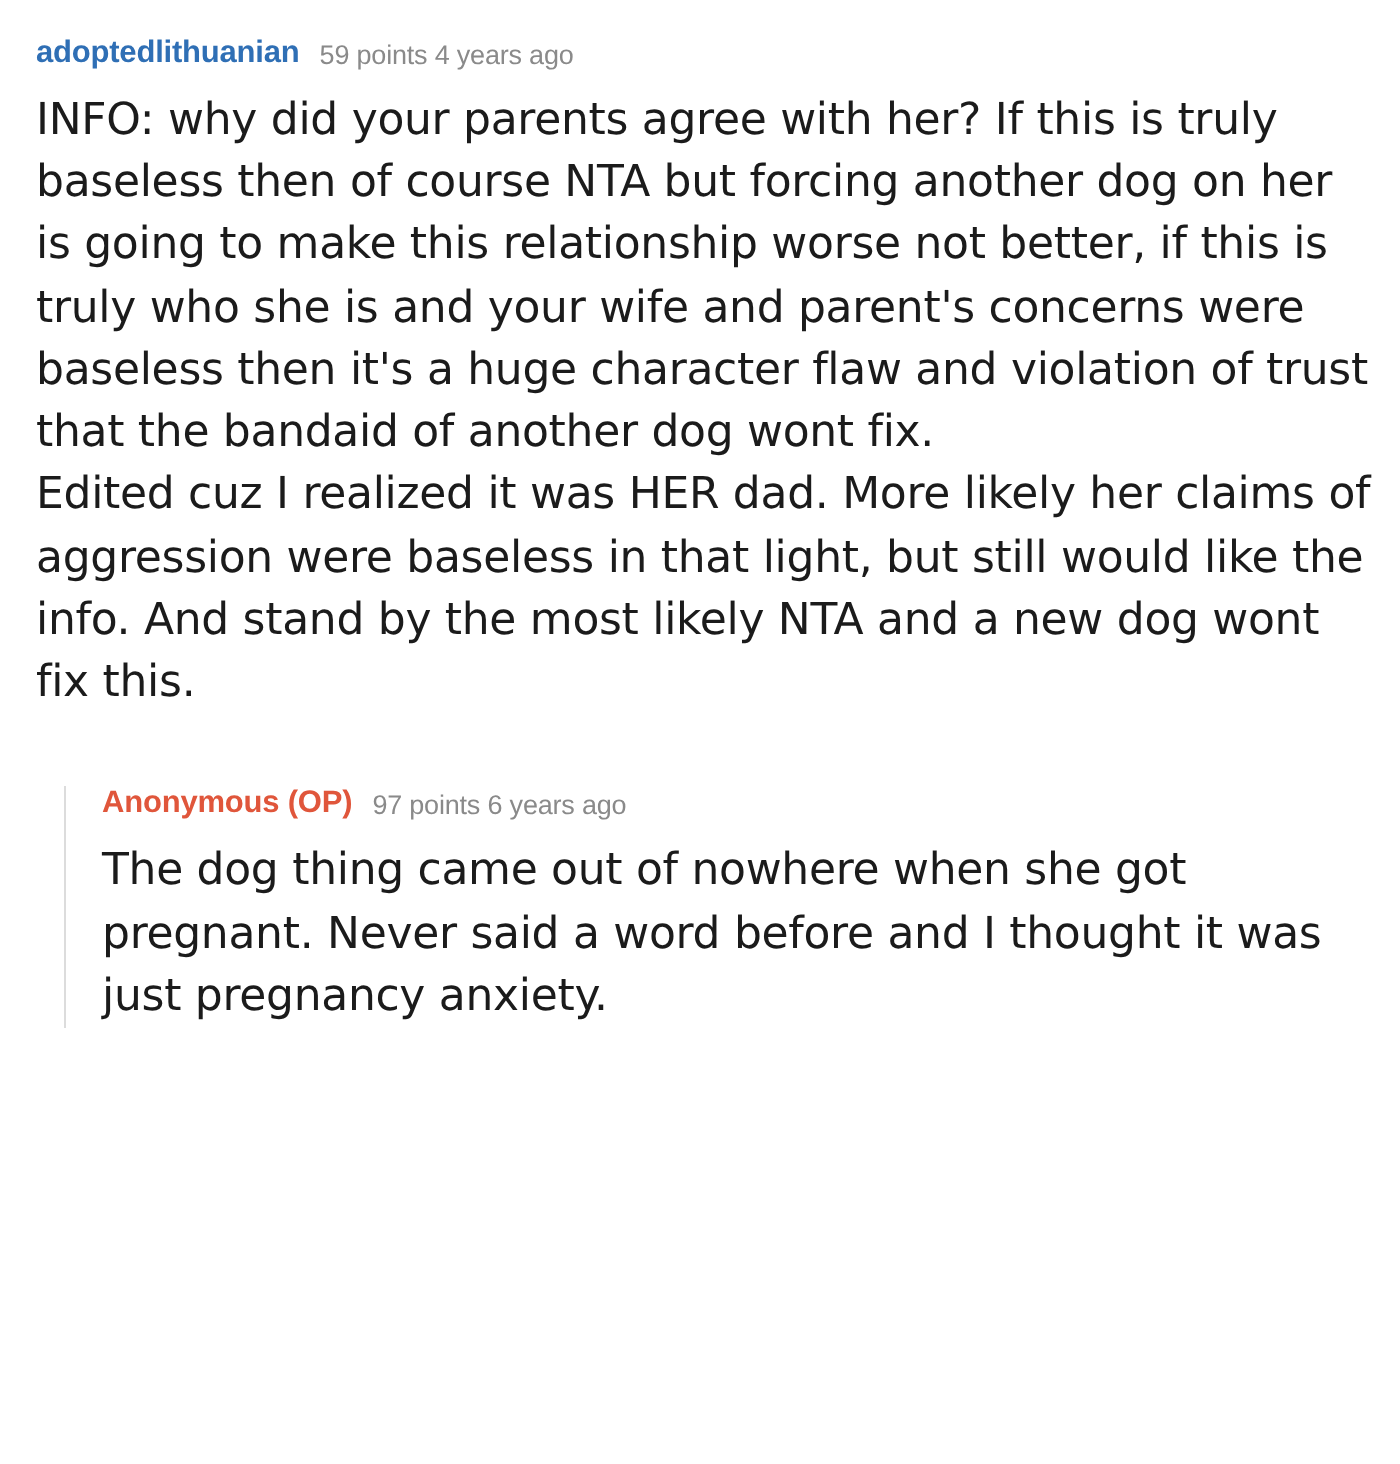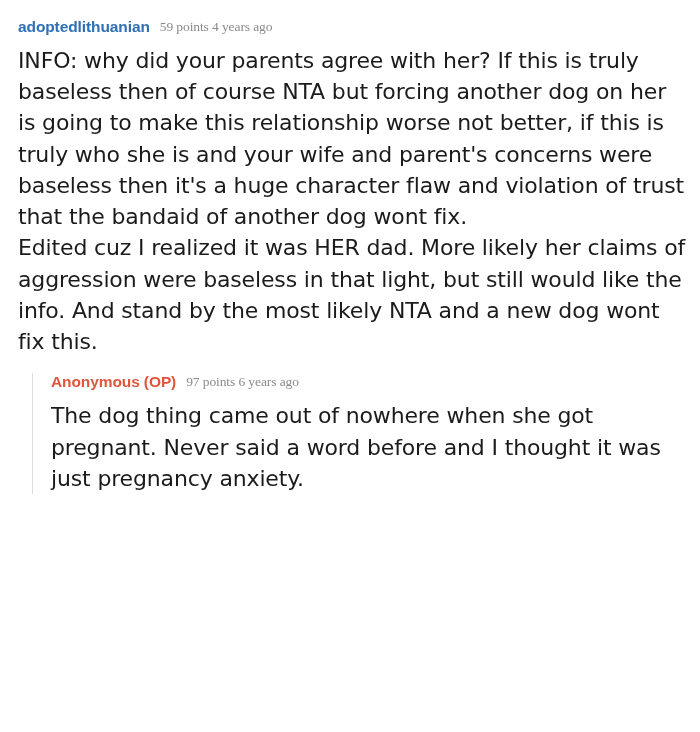--- a/index.html
+++ b/index.html
@@ -30,36 +30,36 @@
   }
   .author {
     font-family: "Liberation Sans", sans-serif;
     font-weight: bold;
     font-size: 15.5px;
     letter-spacing: -0.1px;
   }
   .author.blue { color: #2f6fb5; }
   .author.orange { color: #e0563b; }
   .meta {
-    font-family: Liberation Serif, serif;
+    font-family: Liberation Sans, sans-serif;
     font-size: 13.5px;
     color: #8a8a8a;
     letter-spacing: -0.1px;
   }
   .body-text {
     font-size: 22px;
     line-height: 1.42;
     color: #1b1b1b;
     letter-spacing: -0.15px;
   }
   .body-text p {
     margin: 0;
   }
   .reply {
-    margin-top: 16px;
+    margin-top: 36px;
     margin-left: 14px;
     padding-left: 18px;
     border-left: 1px solid #dcdcdc;
   }
   .reply .body-text {
     font-size: 22px;
   }
 </style>
 </head>
 <body>

